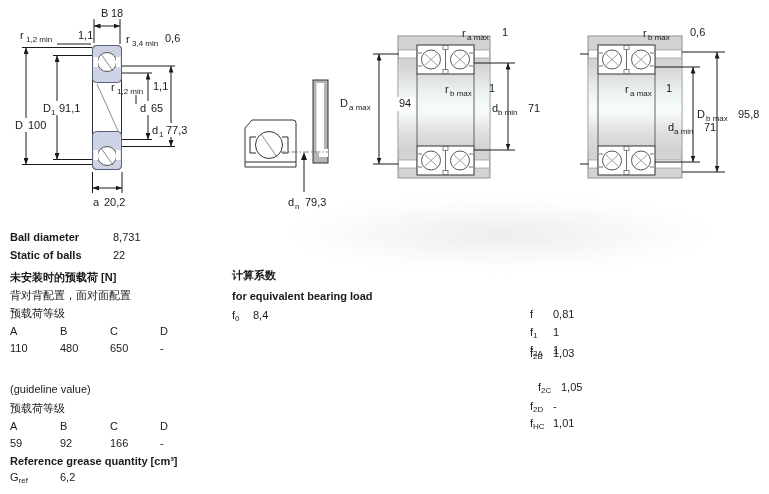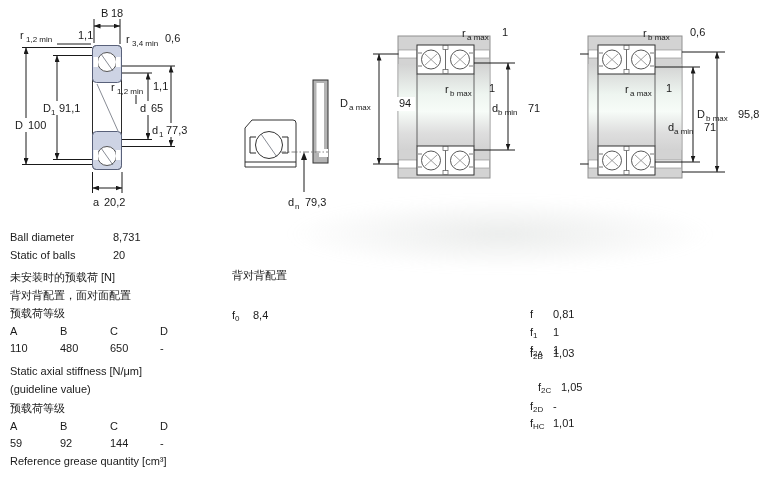--- a/index.html
+++ b/index.html
@@ -1,19 +1,19 @@
 <!DOCTYPE html>
 <html><head>
 <meta charset="utf-8">
 <style>
   html,body{margin:0;padding:0;background:#fff;}
   .page{position:relative;width:769px;height:494px;background:#ffffff;overflow:hidden;
         font-family:"Liberation Sans","DejaVu Sans",sans-serif;font-size:11px;color:#1a1a1a;}
   .abs{position:absolute;white-space:nowrap;}
-  .b{font-weight:normal;}
+  .b{font-weight:bold;}
   .hsub{font-size:8px;vertical-align:-2px;}
   .vset{position:absolute;left:103px;top:0;}
   .row4{width:210px;}
   .c0{position:absolute;left:0;top:0;}
   .c1{position:absolute;left:50px;top:0;}
   .c2{position:absolute;left:100px;top:0;}
   .c3{position:absolute;left:150px;top:0;}
   svg{position:absolute;overflow:visible;}
   svg text{font-family:"Liberation Sans","DejaVu Sans",sans-serif;font-size:11px;fill:#1a1a1a;}
   svg text.ts{font-size:8px;}
@@ -302,58 +302,62 @@
       <text x="158" y="98">95,8</text>
     </g>
   </svg>
 
   <div class="abs" style="left:10px;top:231px;width:210px">
     <span class="b">Ball diameter</span>
     <span class="vset">8,731</span>
   </div>
   <div class="abs" style="left:10px;top:249px;width:210px">
     <span class="b">Static of balls</span>
-    <span class="vset">20</span>
+    <span class="vset">22</span>
   </div>
 
   <div class="abs" style="left:10px;top:288px">背对背配置，面对面配置</div>
   <div class="abs b" style="left:10px;top:270px">未安装时的预载荷 [N]</div>
   <div class="abs" style="left:10px;top:306px">预载荷等级</div>
   <div class="abs row4" style="left:10px;top:325px">
     <span class="c0">A</span>
     <span class="c1">B</span>
     <span class="c2">C</span>
     <span class="c3">D</span>
   </div>
   <div class="abs row4" style="left:10px;top:342px">
     <span class="c0">110</span>
     <span class="c1">480</span>
     <span class="c2">650</span>
     <span class="c3">-</span>
   </div>
 
-  <div class="abs b" style="left:10px;top:365px">Static axial stiffness [N/μm]</div>
   <div class="abs" style="left:10px;top:383px">(guideline value)</div>
   <div class="abs" style="left:10px;top:401px">预载荷等级</div>
   <div class="abs row4" style="left:10px;top:420px">
     <span class="c0">A</span>
     <span class="c1">B</span>
     <span class="c2">C</span>
     <span class="c3">D</span>
   </div>
   <div class="abs row4" style="left:10px;top:437px">
     <span class="c0">59</span>
     <span class="c1">92</span>
-    <span class="c2">144</span>
+    <span class="c2">166</span>
     <span class="c3">-</span>
   </div>
 
   <div class="abs b" style="left:10px;top:455px">Reference grease quantity [cm³]</div>
-
-  <div class="abs b" style="left:232px;top:268px">背对背配置</div>
+  <div class="abs" style="left:10px;top:471px;width:120px">
+    <span><span>G</span><span class="hsub">ref</span></span>
+    <span style="position:absolute;left:50px;top:0">6,2</span>
+  </div>
+
+  <div class="abs b" style="left:232px;top:268px">计算系数</div>
+  <div class="abs b" style="left:232px;top:290px">for equivalent bearing load</div>
   <div class="abs" style="left:232px;top:309px;width:80px">
     <span><span>f</span><span class="hsub">0</span></span>
     <span style="position:absolute;left:21px;top:0">8,4</span>
   </div>
 
 
   <div class="abs" style="left:530px;top:308px;width:90px">
     <span><span>f</span><span class="hsub"></span></span>
     <span style="position:absolute;left:23px;top:0">0,81</span>
   </div>

